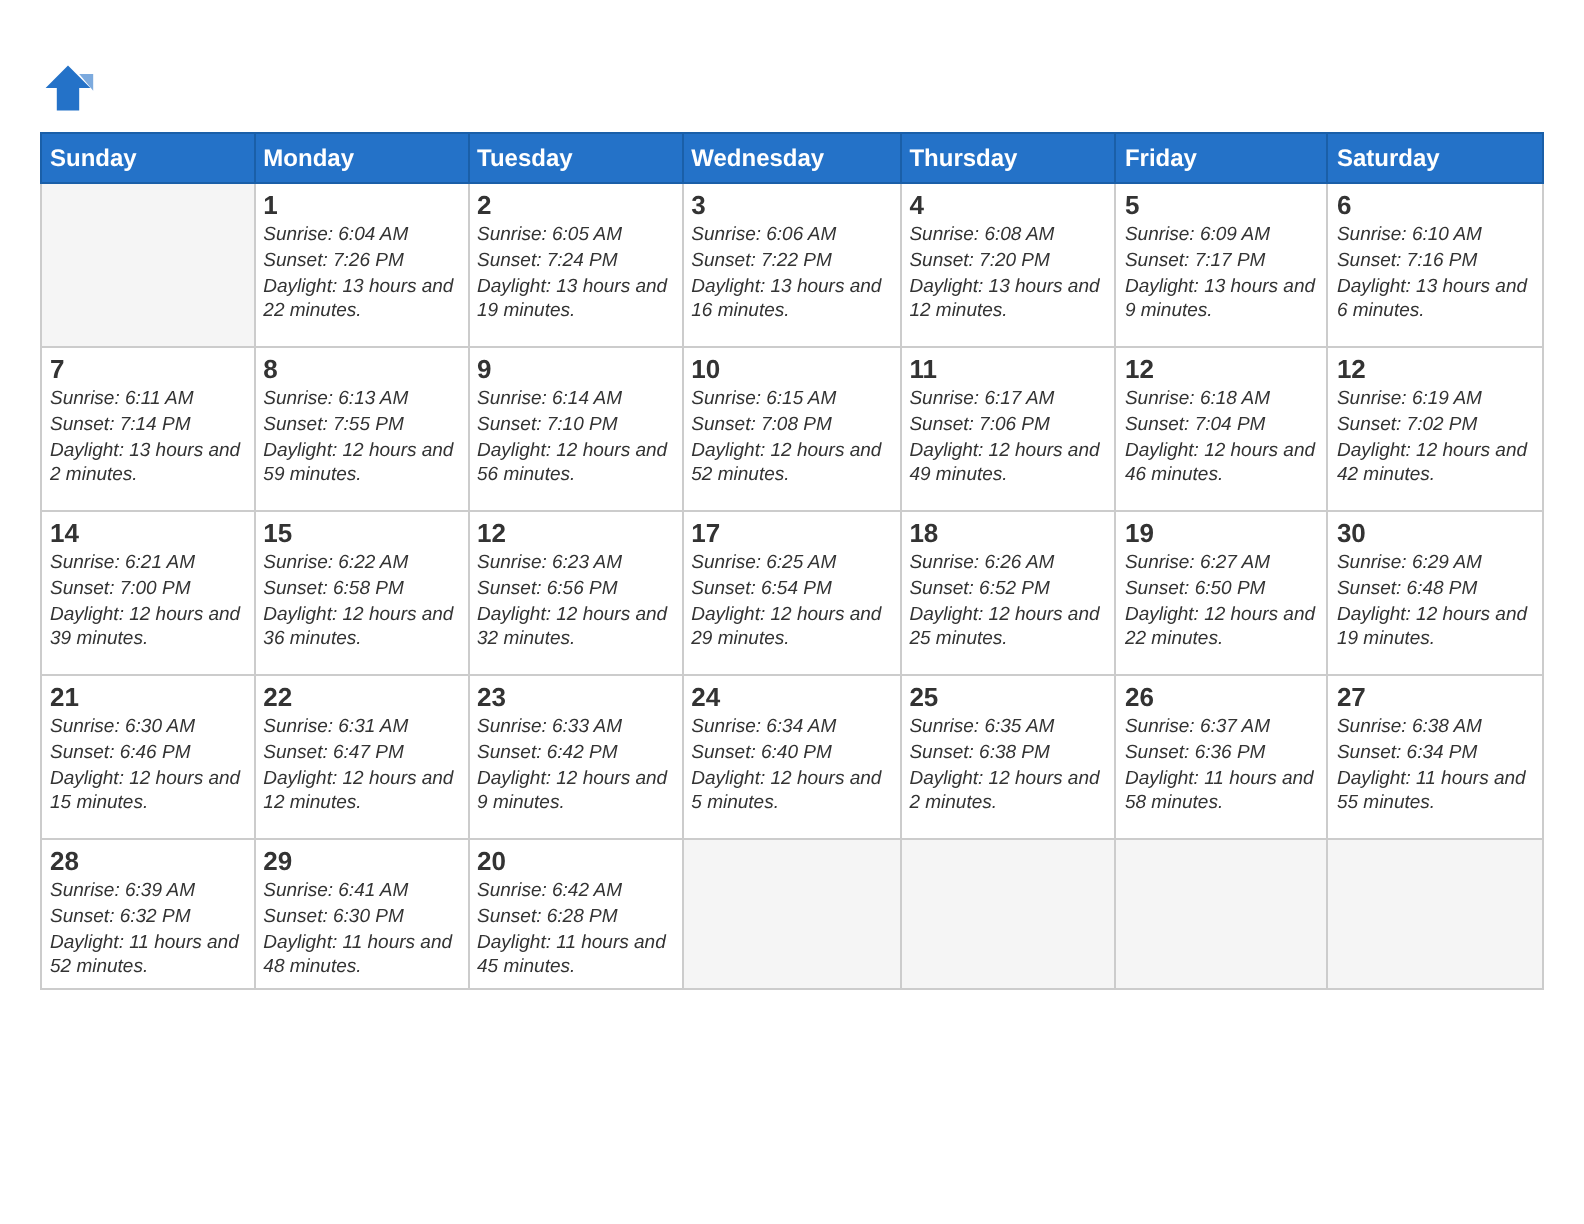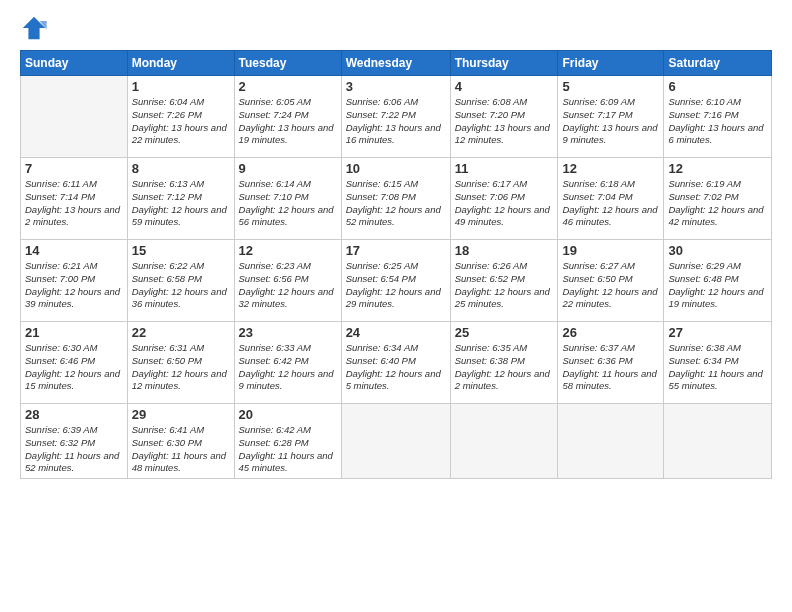--- a/index.html
+++ b/index.html
@@ -6,21 +6,21 @@
     body {
       font-family: Arial, sans-serif;
       background: #fff;
       width: 792px;
       height: 612px;
       overflow: hidden;
     }
     .page {
       width: 792px;
       height: 612px;
-      padding: 14px 20px 10px 20px;
+      padding: 30px 20px 10px 20px;
       background: #fff;
     }
     .header {
       display: flex;
       justify-content: space-between;
       align-items: flex-start;
       margin-bottom: 8px;
     }
     .logo {
       display: flex;
@@ -185,21 +185,21 @@
           <td>
             <span class="day-number">7</span>
             <div class="day-info">Sunrise: 6:11 AM
 Sunset: 7:14 PM
 Daylight: 13 hours
 and 2 minutes.</div>
           </td>
           <td>
             <span class="day-number">8</span>
             <div class="day-info">Sunrise: 6:13 AM
-Sunset: 7:12 PM
+Sunset: 7:55 PM
 Daylight: 12 hours
 and 59 minutes.</div>
           </td>
           <td>
             <span class="day-number">9</span>
             <div class="day-info">Sunrise: 6:14 AM
 Sunset: 7:10 PM
 Daylight: 12 hours
 and 56 minutes.</div>
           </td>
@@ -287,21 +287,21 @@
           <td>
             <span class="day-number">21</span>
             <div class="day-info">Sunrise: 6:30 AM
 Sunset: 6:46 PM
 Daylight: 12 hours
 and 15 minutes.</div>
           </td>
           <td>
             <span class="day-number">22</span>
             <div class="day-info">Sunrise: 6:31 AM
-Sunset: 6:50 PM
+Sunset: 6:47 PM
 Daylight: 12 hours
 and 12 minutes.</div>
           </td>
           <td>
             <span class="day-number">23</span>
             <div class="day-info">Sunrise: 6:33 AM
 Sunset: 6:42 PM
 Daylight: 12 hours
 and 9 minutes.</div>
           </td>

